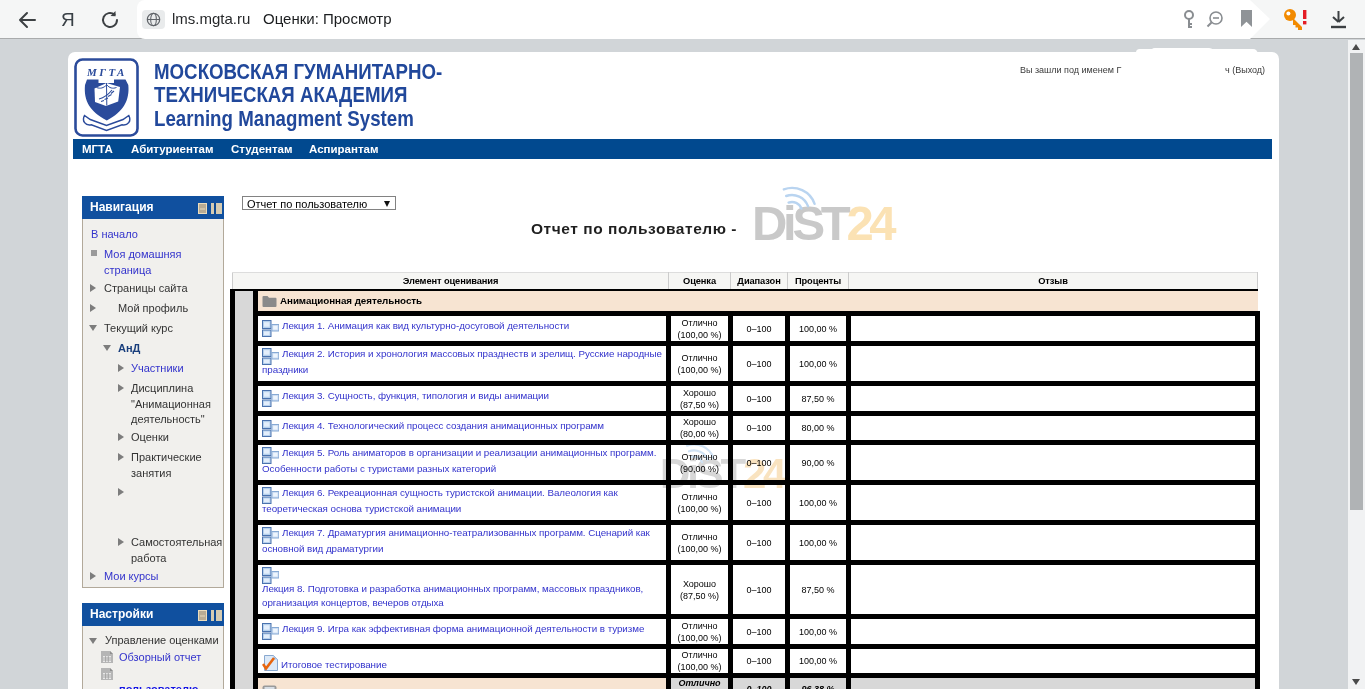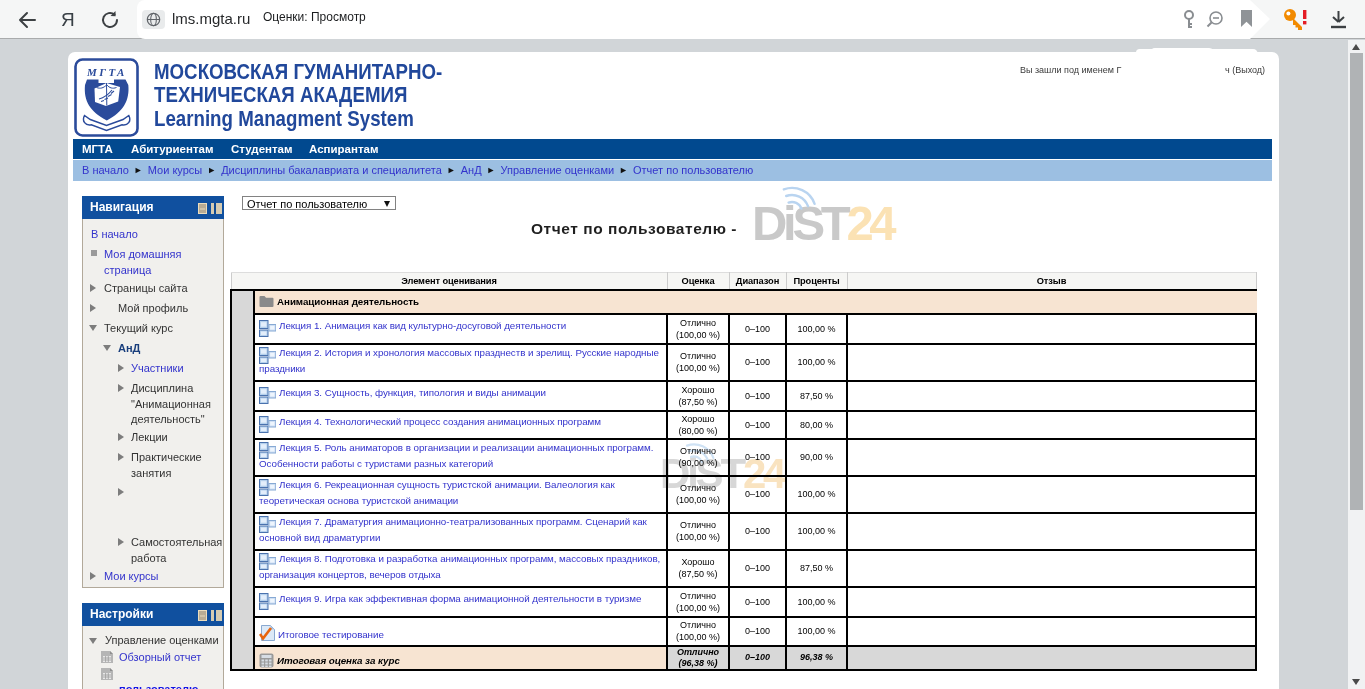--- a/index.html
+++ b/index.html
@@ -6,21 +6,21 @@
 html,body { width:1365px; height:689px; overflow:hidden; font-family:"Liberation Sans", sans-serif; }
 body { position:relative; background:#d1d5d8; }
 .abs { position:absolute; }
 
 
 #toolbar { position:absolute; left:0; top:0; width:1365px; height:39px; background:#f5f6f6; border-bottom:1px solid #a9abac; z-index:50; }
 #urlpill { position:absolute; left:137px; top:0px; width:1133px; height:39px; background:#fff; clip-path:polygon(0 0, 1113px 0, 1133px 19px, 1113px 39px, 0 39px); border-radius:8px 0 0 8px; }
 .tbico { position:absolute; top:0; }
 #globechip { position:absolute; left:142px; top:10px; width:23px; height:19px; background:#e9ebec; border-radius:4px; }
 #urltext { position:absolute; left:172px; top:10px; font-size:15px; color:#27292b; }
-#tabtitle { position:absolute; left:263px; top:10px; font-size:12px; color:#1b1d1f; }
+#tabtitle { position:absolute; left:263px; top:10px; font-size:15px; color:#1b1d1f; }
 
 
 #page { position:absolute; left:68px; top:52px; width:1211px; height:637px; background:#ffffff; border-radius:7px 7px 0 0; }
 
 
 .ht { color:#21489b; font-weight:bold; font-size:22px; line-height:22px; transform:scaleX(0.85); transform-origin:0 0; white-space:nowrap; }
 #usertext { position:absolute; left:1020px; top:65px; font-size:9px; color:#3a3a3a; }
 
 #navbar { position:absolute; left:73px; top:139px; width:1199px; height:20px; background:#01498f; color:#fff; font-size:11.5px; font-weight:bold; }
 #navbar span { position:absolute; top:4px; }
@@ -55,21 +55,21 @@
 .wm .g { color:#c9c9c9; } .wm .o { color:#fbe2b4; }
 #wm1 { left:752px; top:195px; font-size:49px; letter-spacing:-4.3px; }
 #wm2 { left:660px; top:450px; font-size:42px; letter-spacing:-3.2px; z-index:1; }
 #wm2 .g { color:#d7d7d7; } #wm2 .o { color:#f9e3c0; }
 
 
 #gtable { z-index:2; position:absolute; left:230px; top:272px; border-collapse:collapse; table-layout:fixed; font-size:9.8px; letter-spacing:-0.05px; width:1025px; color:#000; }
 #gtable td, #gtable th { overflow:hidden; }
 #gtable td.c { text-align:center; font-size:9px; line-height:12px; letter-spacing:0; }
 #gtable th { background:#f6f6f4; border:1px solid #cccccc; border-top:1px solid #dddddd; font-weight:bold; text-align:center; padding:0; font-size:9.3px; letter-spacing:-0.1px; }
-#gtable td { border:2px solid #000000; vertical-align:middle; line-height:13px; }
+#gtable td { border:5px solid #000000; vertical-align:middle; line-height:13px; }
 #gtable td.item { text-align:left; padding:2px 4px 2px 4px; line-height:14px; }
 
 #gtable tr.cat td { background:#f7e4d2; border-top:2px solid #000; border-bottom:2px solid #000; border-right:1px solid #f7e4d2; }
 #gtable td.indent, #gtable tr.cat td.indent { background:#d8d8d8; border-top:2px solid #000; border-bottom:2px solid #000; }
 #gtable tr.fin td { background:#d8d8d8; font-style:italic; font-weight:bold; border-top:2px solid #000; border-bottom:2px solid #000; line-height:11px; }
 #gtable tr.fin td.beige { background:#f7e4d2; line-height:12px; }
 #gtable .ico { display:inline-block; vertical-align:middle; margin-right:3px; position:relative; top:0px; }
 
 
 #sbar { position:absolute; left:1348px; top:40px; width:17px; height:649px; background:#f1f2f3; }
@@ -145,25 +145,20 @@
   <div class="blob" style="left:1136px; top:49px; width:122px; height:8px; border-radius:5px 7px 4px 0;"></div>
   <div class="blob" style="left:1150px; top:47.5px; width:65px; height:8px; border-radius:5px 6px 0 0;"></div>
   <div class="blob" style="left:1190px; top:48.5px; width:48px; height:8px; border-radius:4px 8px 0 0;"></div>
   <div class="blob" style="left:1138px; top:53px; width:74px; height:20px; border-radius:0;"></div>
 
   <div id="navbar">
     <span style="left:9px;">МГТА</span>
     <span style="left:58px;">Абитуриентам</span>
     <span style="left:158px;">Студентам</span>
     <span style="left:236px;">Аспирантам</span>
-  </div>
-  <div id="crumbs">
-    <div class="in">
-      <a class="lnk">В начало</a><span class="sep">►</span><a class="lnk">Мои курсы</a><span class="sep">►</span><a class="lnk">Дисциплины бакалавриата и специалитета</a><span class="sep">►</span><a class="lnk">АнД</a><span class="sep">►</span><a class="lnk">Управление оценками</a><span class="sep">►</span><a class="lnk">Отчет по пользователю</a>
-    </div>
   </div>
 
   <div class="sb" style="top:196px;">
     <div class="sbh">
         <span class="t">Навигация</span>
         <span class="ic1"></span>
         <span class="ic2"></span>
       </div>
     <div class="sbb" style="height:369px;">
       <a class="lnk it" style="left:8px; top:8px;">В начало</a>
@@ -175,21 +170,21 @@
         <span class="it" style="left:21px; top:82px;padding-left:14px;">Мой профиль</span>
       <span class="tri-d" style="left:6px; top:106px;"></span>
         <span class="it" style="left:21px; top:102px;">Текущий курс</span>
       <span class="tri-d" style="left:20px; top:126px;"></span>
         <span class="it" style="left:35px; top:122px; color:#1a3f7d; font-weight:bold;">АнД</span>
       <span class="tri-r" style="left:35px; top:145px;"></span>
         <a class="lnk it" style="left:48px; top:142px;">Участники</a>
       <span class="tri-r" style="left:35px; top:165px;"></span>
         <span class="it" style="left:48px; top:162px;">Дисциплина<br>"Анимационная<br>деятельность"</span>
       <span class="tri-r" style="left:35px; top:214px;"></span>
-        <span class="it" style="left:48px; top:211px;">Лекции</span>
+        <span class="it" style="left:48px; top:211px;">Оценки</span>
       <span class="tri-r" style="left:35px; top:234px;"></span>
         <span class="it" style="left:48px; top:231px;">Практические<br>занятия</span>
       <span class="tri-r" style="left:35px; top:269px;"></span>
       <span class="tri-r" style="left:35px; top:319px;"></span>
         <span class="it" style="left:48px; top:316px;">Самостоятельная<br>работа</span>
       <span class="tri-r" style="left:7px; top:353px;"></span>
         <a class="lnk it" style="left:21px; top:350px;">Мои курсы</a>
     </div>
   </div>
 

